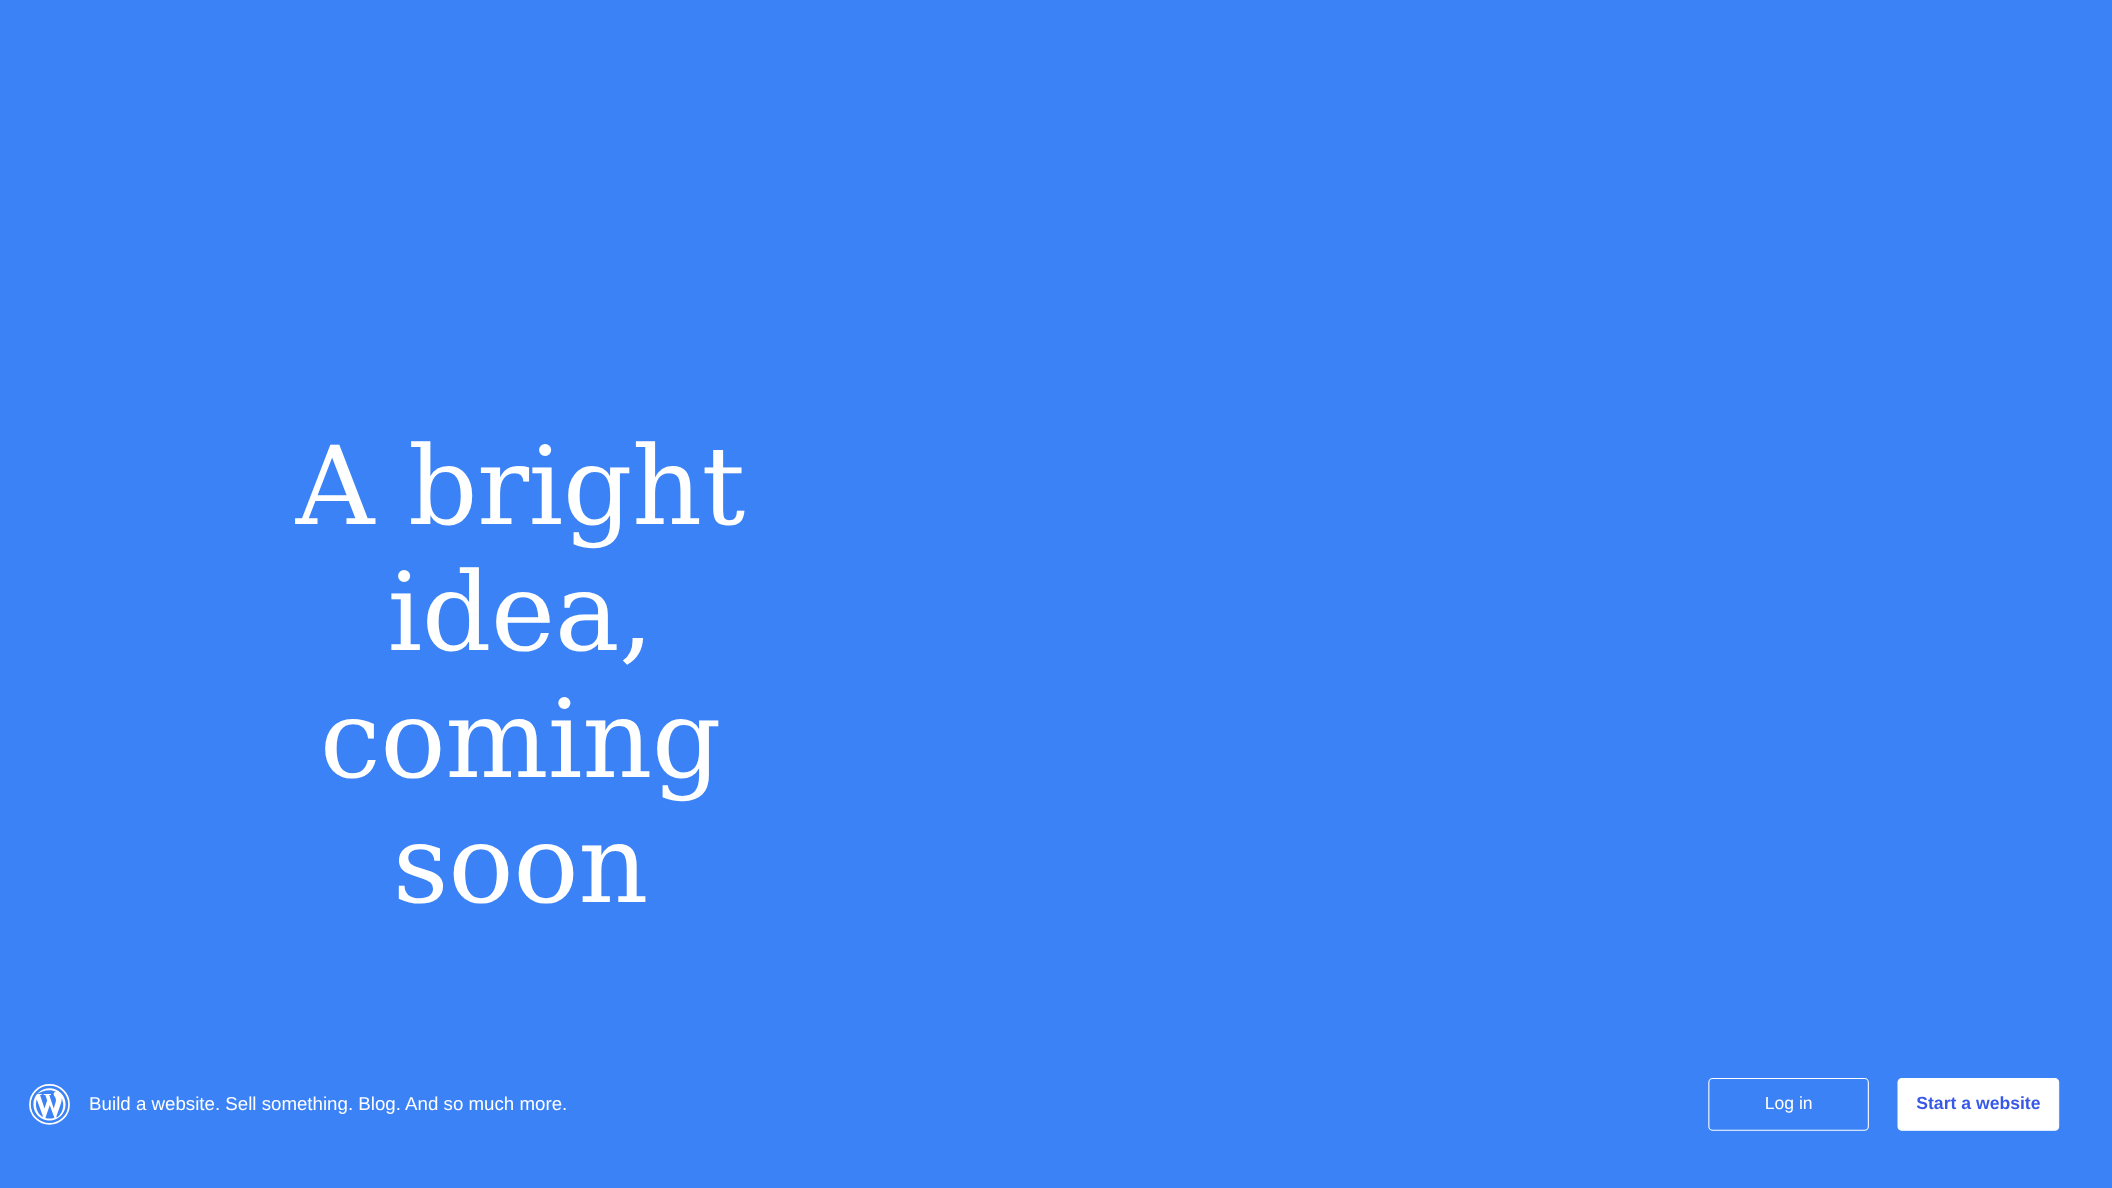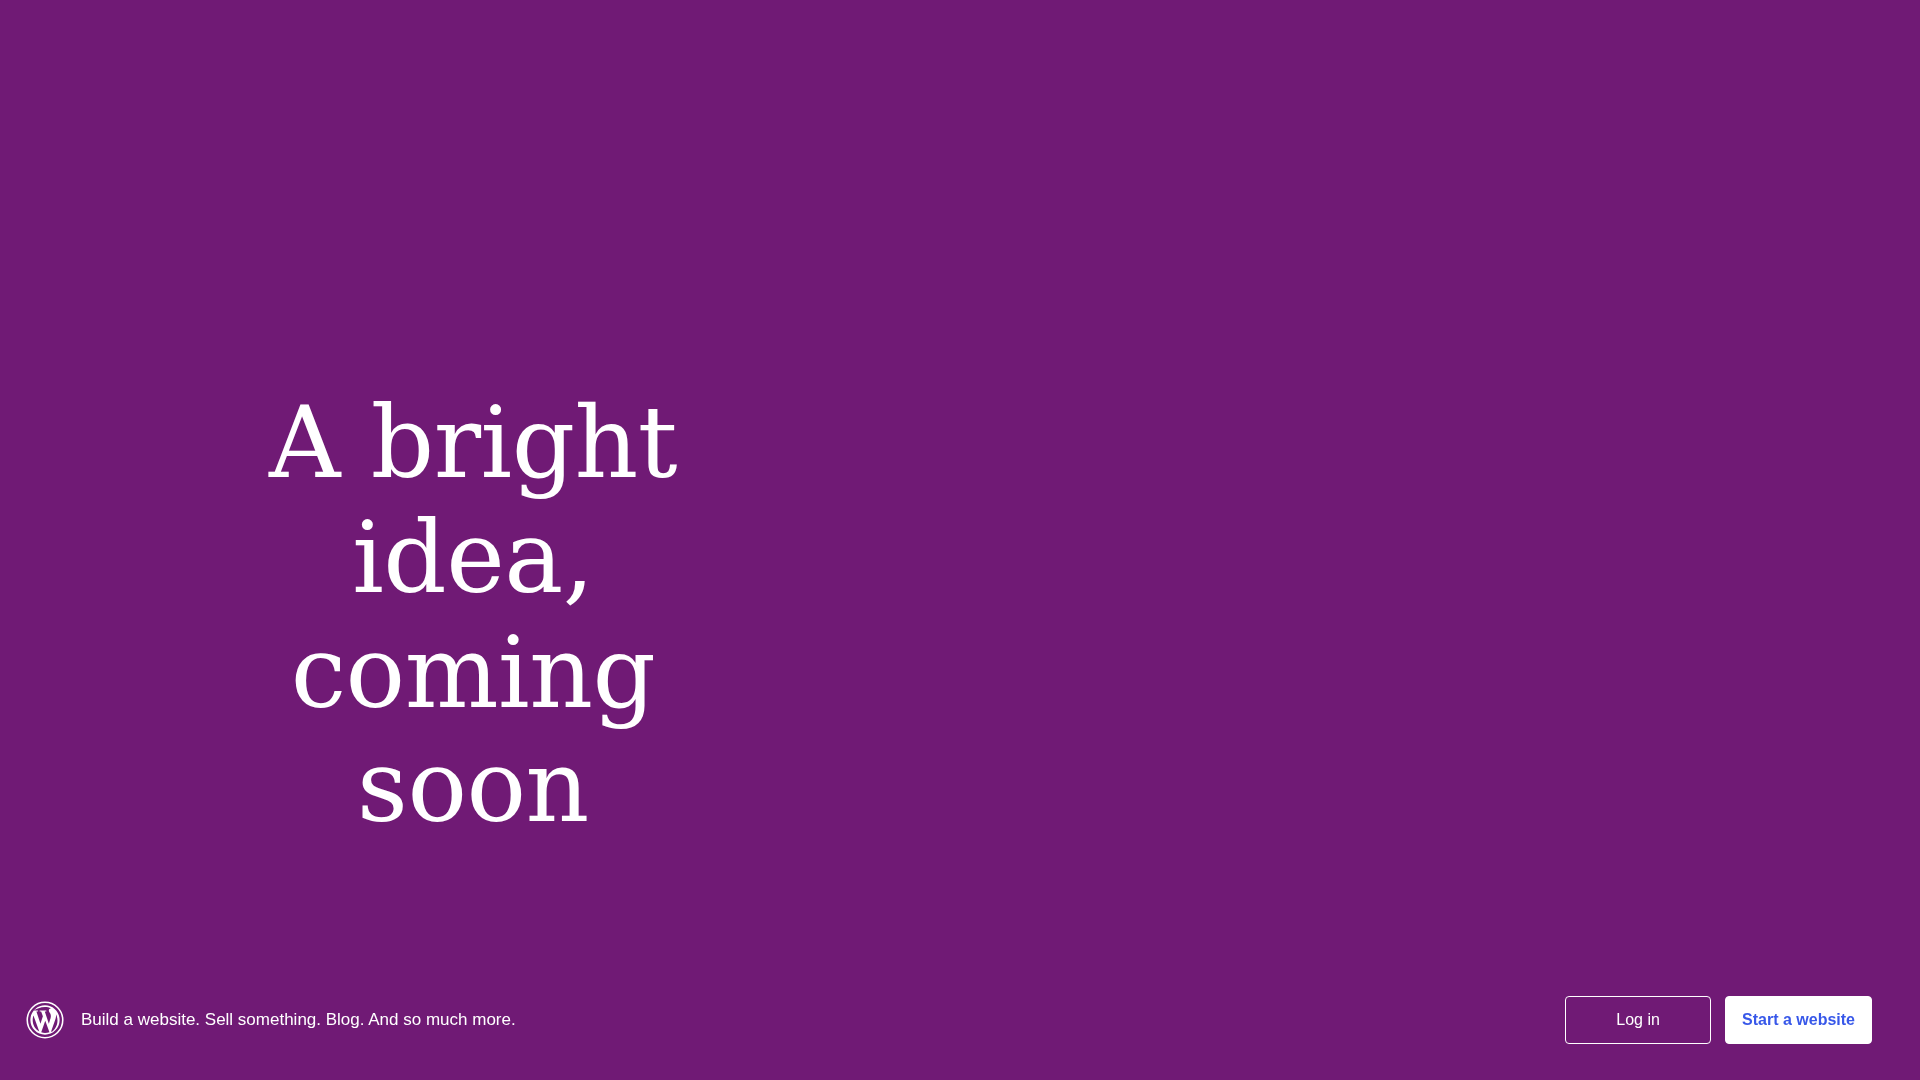--- a/index.html
+++ b/index.html
@@ -13,21 +13,21 @@
   body {
     background: #3858e9;
     font-family: "Liberation Sans", sans-serif;
     position: relative;
   }
 
   .page {
     width: 1920px;
     height: 1080px;
     position: relative;
-    background: #701a75;
+    background: #3b82f6;
     display: flex;
     flex-direction: column;
   }
 
   
   .hero {
     flex: 1 1 auto;
     position: relative;
   }
 
@@ -47,21 +47,21 @@
     text-align: center;
     letter-spacing: -0.5px;
     white-space: pre-line;
   }
 
   
   .footer {
     position: absolute;
     left: 0;
     right: 0;
-    bottom: 0;
+    bottom: 16px;
     height: 120px;
     display: flex;
     align-items: center;
     padding: 0 48px 0 26px;
   }
 
   .footer-left {
     display: flex;
     align-items: center;
     gap: 17px;
@@ -112,20 +112,21 @@
     color: #ffffff;
     min-width: 146px;
   }
 
   .btn-solid {
     background: #ffffff;
     border: 1px solid #ffffff;
     color: #3858e9;
     font-weight: 700;
     min-width: 130px;
+    margin-left: 12px;
   }
 </style>
 </head>
 <body>
 
 <div class="page">
 
   <div class="hero">
     <div class="hero-inner">
       <h1 class="hero-title">A bright idea,

